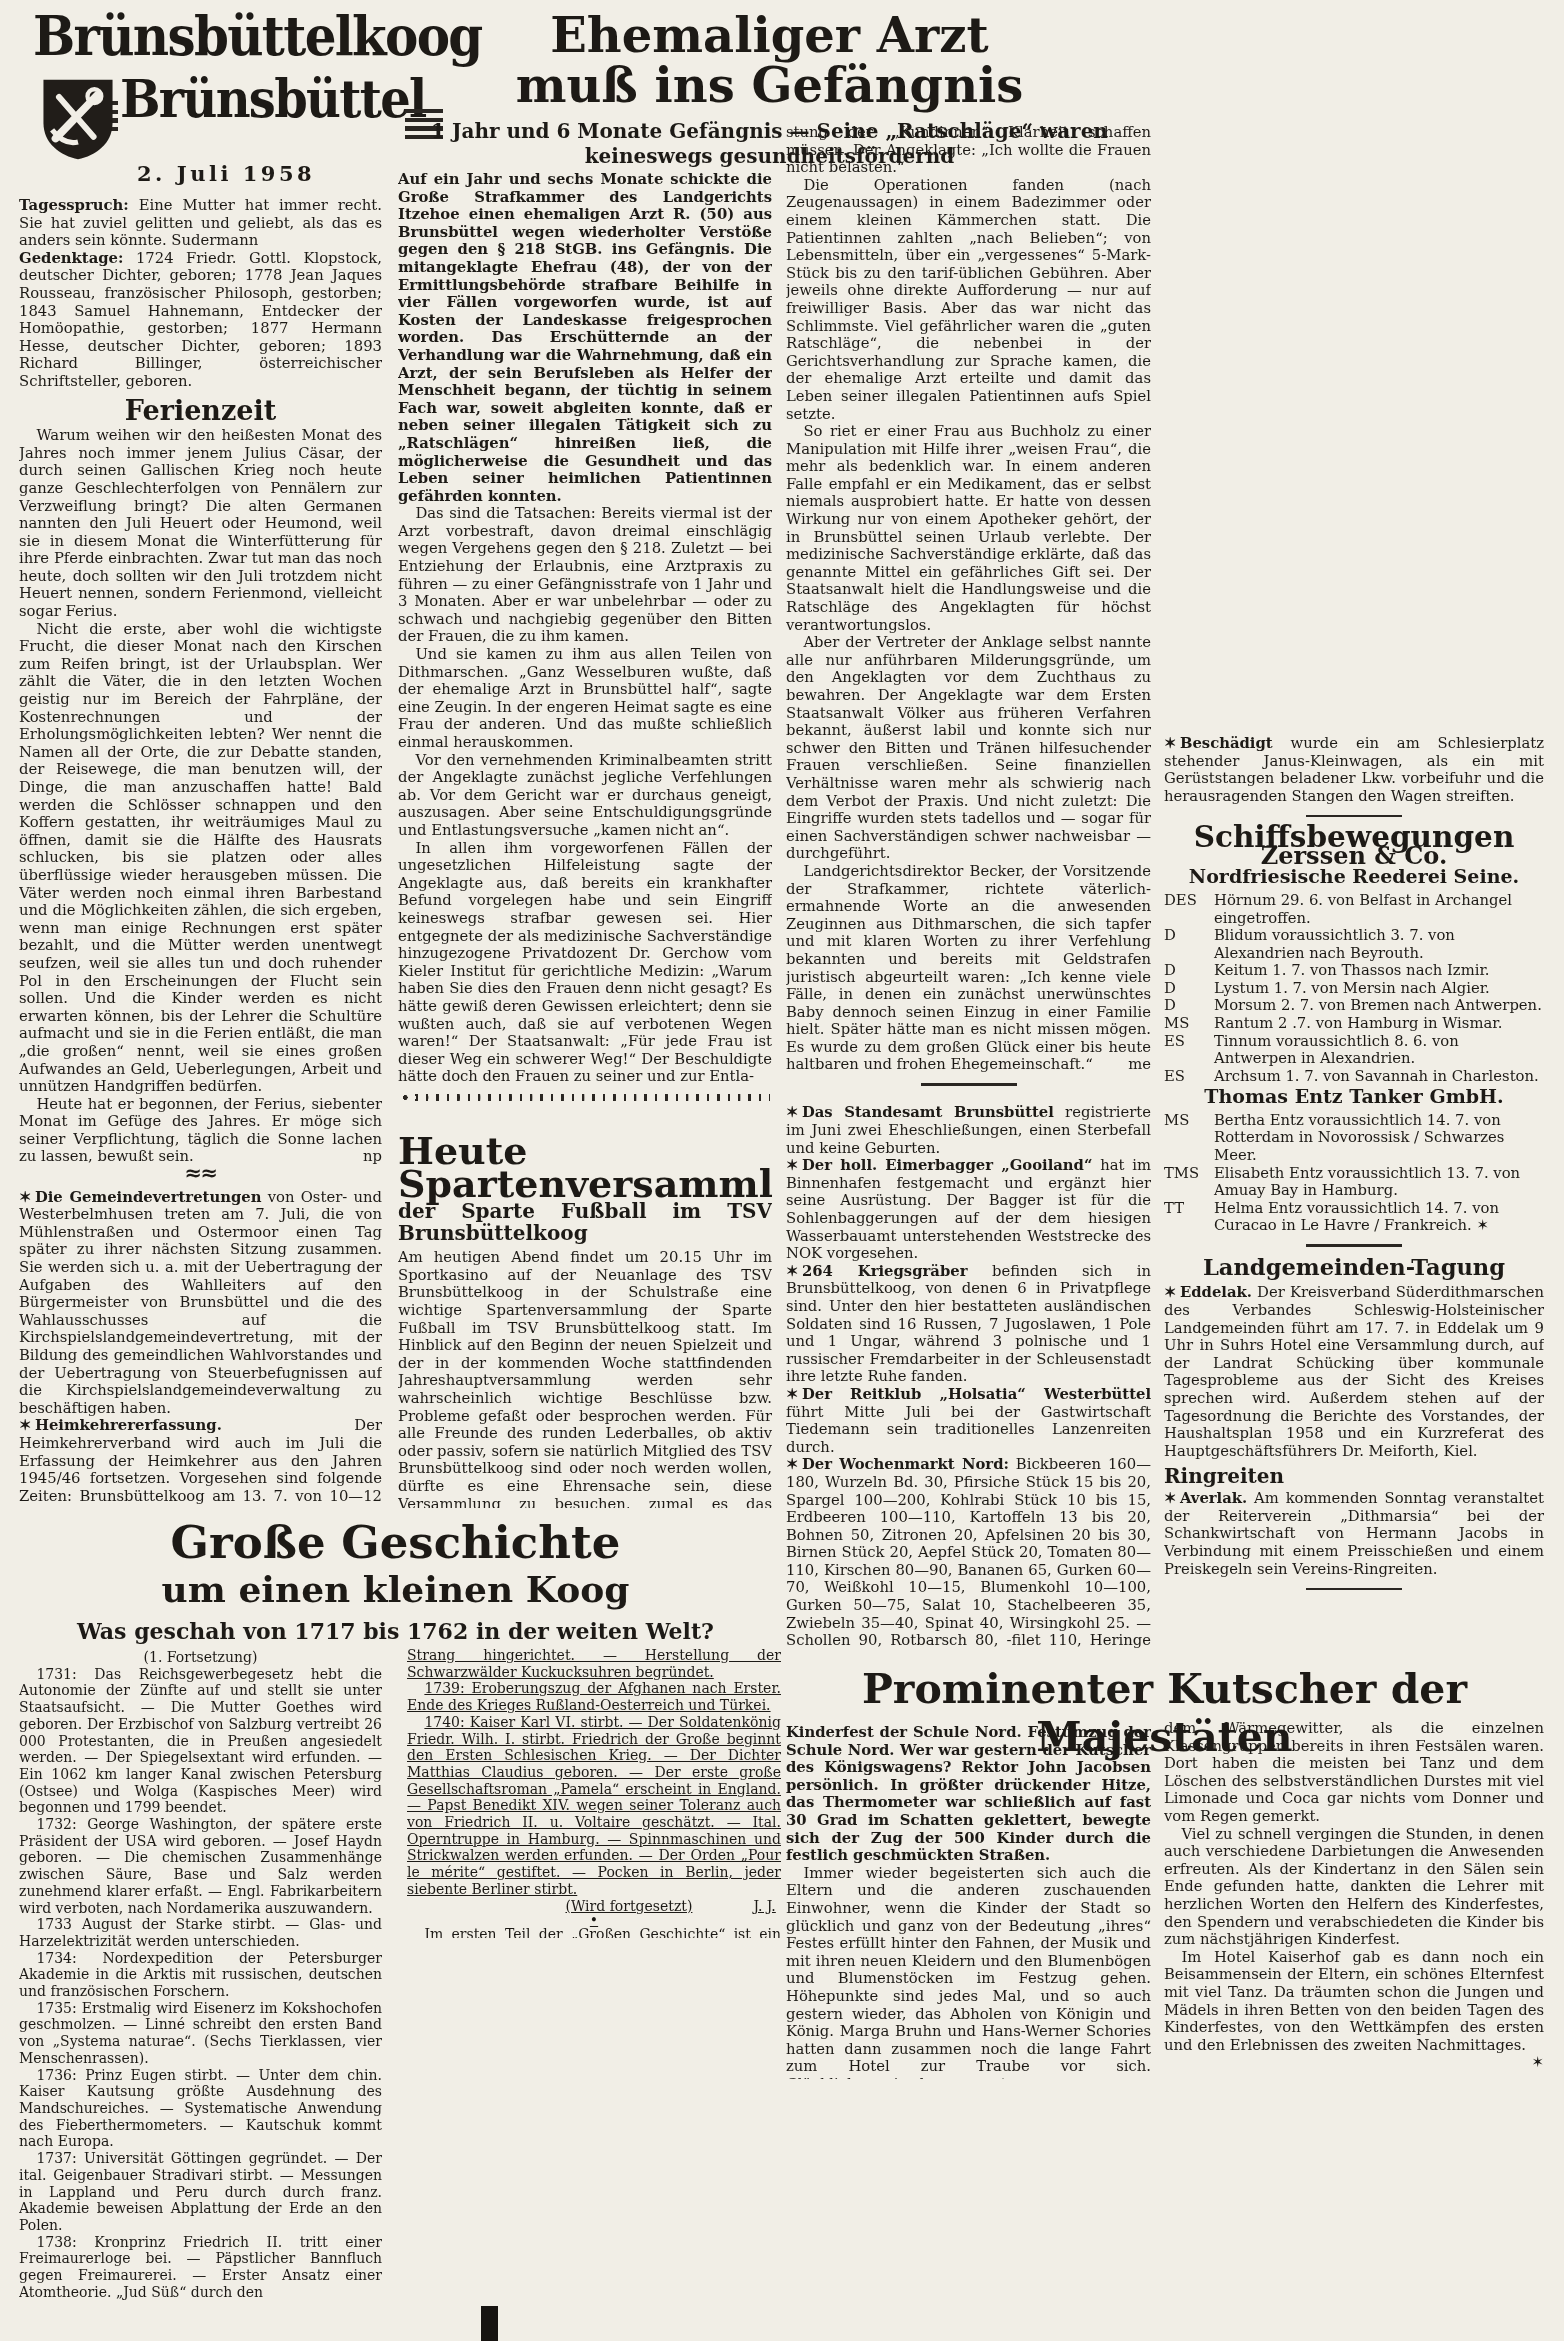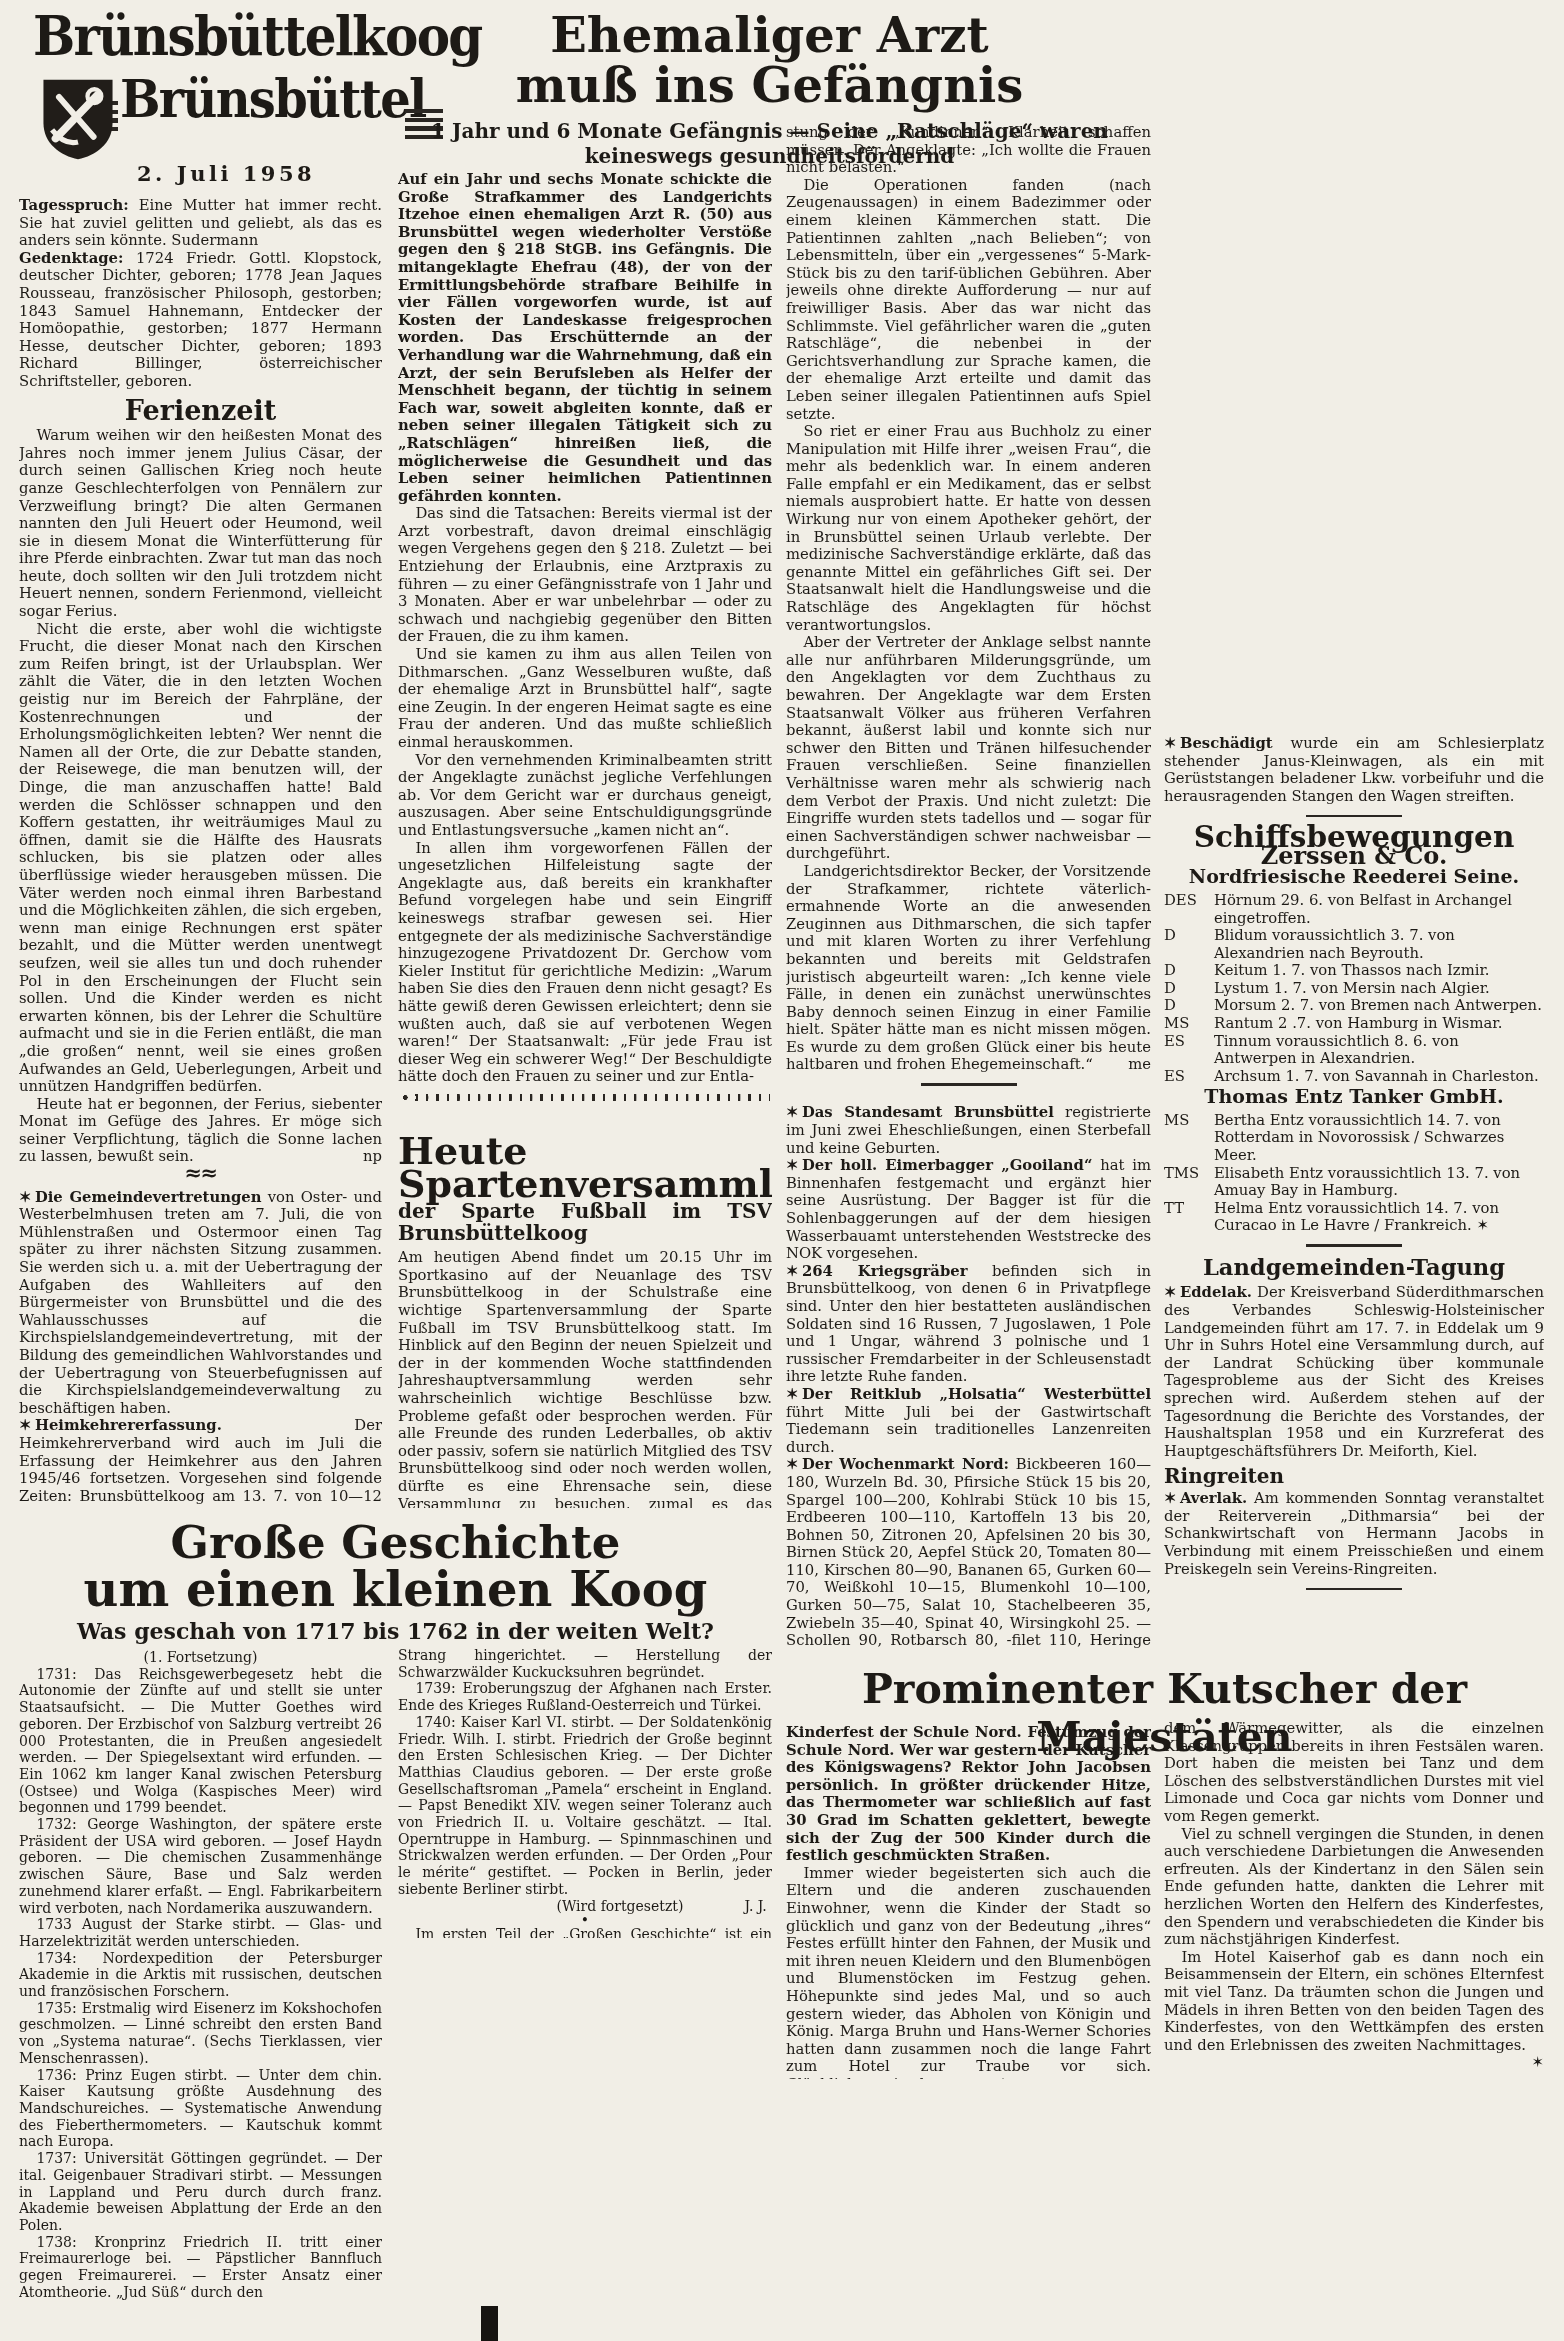--- a/index.html
+++ b/index.html
@@ -36,21 +36,21 @@
   .spart-sh{font-weight:bold;font-size:20px;line-height:22.6px;text-indent:0;margin-bottom:3.5px;}
   .ship-h{font-weight:bold;font-size:29.5px;text-align:center;text-indent:0;margin:8.7px 0 1.7px;}
   .ship-firm{font-weight:bold;font-size:24px;text-align:center;text-indent:0;margin:1.7px 0;}
   .ship-sub{font-weight:bold;font-size:19px;text-align:center;text-indent:0;margin:3.5px 0 5.2px;}
   .ship{ text-indent:0 !important;padding-left:50px;position:relative;text-align:left;}
   .ship .pfx{position:absolute;left:0;top:0;}
   .lg-h{font-weight:bold;font-size:22.6px;text-align:center;text-indent:0;margin:12px 0 7px;}
   .rr-h{font-weight:bold;font-size:20px;text-indent:0;margin:8.7px 0 3.5px;}
   #gg-head{position:absolute;left:19px;top:1519px;width:753px;text-align:center;}
   .gg1{font-weight:bold;font-size:45px;line-height:47px;}
-  .gg2{font-weight:bold;font-size:48px;line-height:47px;}
+  .gg2{font-weight:bold;font-size:36px;line-height:47px;}
   .gg-sub{font-weight:bold;font-size:22px;margin-top:5.2px;}
   #kut-head{position:absolute;left:782px;top:1665px;width:765px;text-align:center;
             font-weight:bold;font-size:41px;}
   .small{font-size:14px;line-height:16.7px;}
   .boldp{font-weight:bold;}
   .wf{display:flex;justify-content:flex-end;gap:61px;text-indent:0 !important;padding-right:5.2px;}
   .dotline{text-align:center;text-indent:0 !important;line-height:12px;}
   #inkbar{position:absolute;left:481px;top:2306px;width:16.5px;height:36px;background:#171411;}
   .gap{height:7px;}
 </style>
@@ -159,21 +159,21 @@
     <p class="ni h-center">(1. Fortsetzung)</p>
     <p>1731: Das Reichsgewerbegesetz hebt die Autonomie der Zünfte auf und stellt sie unter Staatsaufsicht. — Die Mutter Goethes wird geboren. Der Erzbischof von Salzburg vertreibt 26 000 Protestanten, die in Preußen angesiedelt werden. — Der Spiegelsextant wird erfunden. — Ein 1062 km langer Kanal zwischen Petersburg (Ostsee) und Wolga (Kaspisches Meer) wird begonnen und 1799 beendet.</p>
     <p>1732: George Washington, der spätere erste Präsident der USA wird geboren. — Josef Haydn geboren. — Die chemischen Zusammenhänge zwischen Säure, Base und Salz werden zunehmend klarer erfaßt. — Engl. Fabrikarbeitern wird verboten, nach Nordamerika auszuwandern.</p>
     <p>1733 August der Starke stirbt. — Glas- und Harzelektrizität werden unterschieden.</p>
     <p>1734: Nordexpedition der Petersburger Akademie in die Arktis mit russischen, deutschen und französischen Forschern.</p>
     <p>1735: Erstmalig wird Eisenerz im Kokshochofen geschmolzen. — Linné schreibt den ersten Band von „Systema naturae“. (Sechs Tierklassen, vier Menschenrassen).</p>
     <p>1736: Prinz Eugen stirbt. — Unter dem chin. Kaiser Kautsung größte Ausdehnung des Mandschureiches. — Systematische Anwendung des Fieberthermometers. — Kautschuk kommt nach Europa.</p>
     <p>1737: Universität Göttingen gegründet. — Der ital. Geigenbauer Stradivari stirbt. — Messungen in Lappland und Peru durch durch franz. Akademie beweisen Abplattung der Erde an den Polen.</p>
     <p>1738: Kronprinz Friedrich II. tritt einer Freimaurerloge bei. — Päpstlicher Bannfluch gegen Freimaurerei. — Erster Ansatz einer Atomtheorie. „Jud Süß“ durch den</p>
   </div>
-  <div class="col small" style="left:398px;top:1647px;width:374px;height:291px;">
+  <div class="col small" style="left:407px;top:1647px;width:374px;height:291px;text-decoration:underline;">
     <p class="ni">Strang hingerichtet. — Herstellung der Schwarzwälder Kuckucksuhren begründet.</p>
     <p>1739: Eroberungszug der Afghanen nach Erster. Ende des Krieges Rußland-Oesterreich und Türkei.</p>
     <p>1740: Kaiser Karl VI. stirbt. — Der Soldatenkönig Friedr. Wilh. I. stirbt. Friedrich der Große beginnt den Ersten Schlesischen Krieg. — Der Dichter Matthias Claudius geboren. — Der erste große Gesellschaftsroman „Pamela“ erscheint in England. — Papst Benedikt XIV. wegen seiner Toleranz auch von Friedrich II. u. Voltaire geschätzt. — Ital. Operntruppe in Hamburg. — Spinnmaschinen und Strickwalzen werden erfunden. — Der Orden „Pour le mérite“ gestiftet. — Pocken in Berlin, jeder siebente Berliner stirbt.</p>
     <p class="wf">
         <span>(Wird fortgesetzt)</span>
         <span>J. J.</span>
       </p>
     <p class="dotline">•</p>
     <p>Im ersten Teil der „Großen Geschichte“ ist ein Druckfehler unterlaufen.</p>
 

